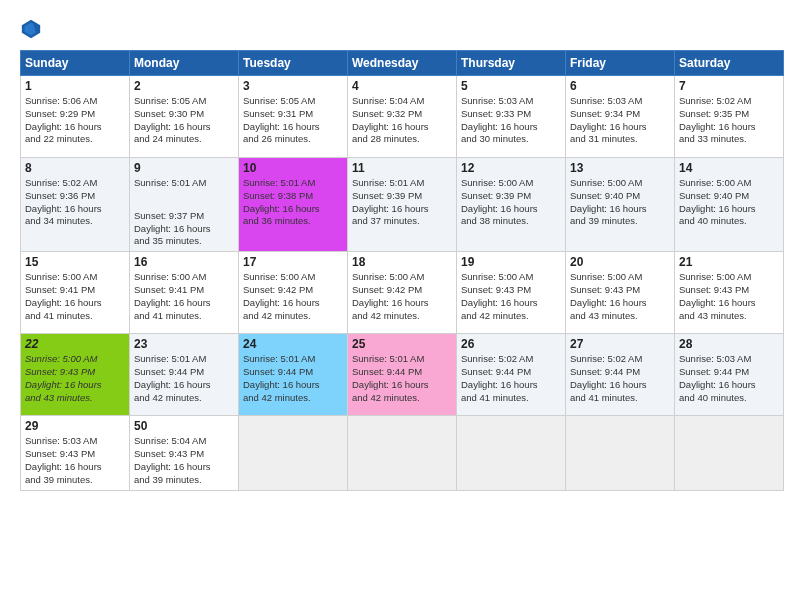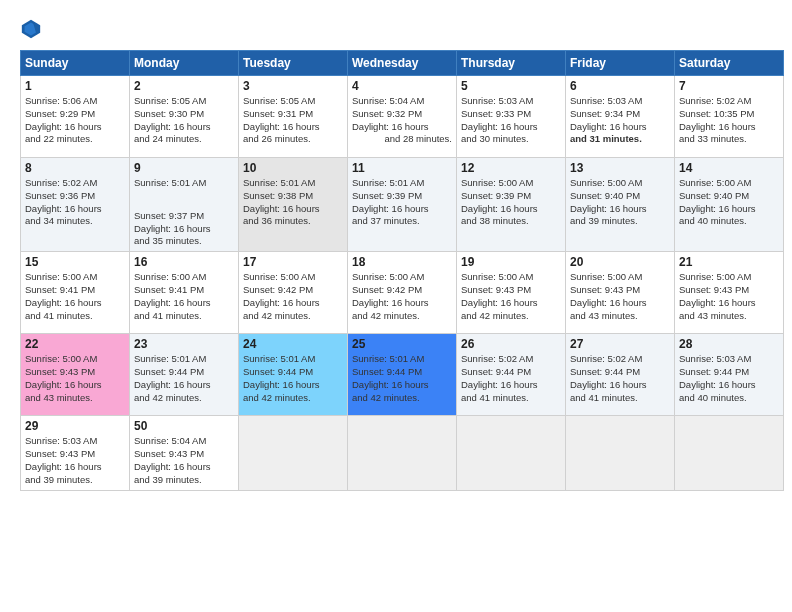--- a/index.html
+++ b/index.html
@@ -150,60 +150,60 @@
             <span style="display: block; line-height: 1.35;">Sunrise: 5:05 AM</span>
             <span style="display: block; line-height: 1.35;">Sunset: 9:31 PM</span>
             <span style="display: block; line-height: 1.35;">Daylight: 16 hours</span>
             <span style="display: block; line-height: 1.35;">and 26 minutes.</span>
           </td>
           <td style="background: rgb(255, 255, 255);">
             <span class="day-num">4</span>
             <span style="display: block; line-height: 1.35;">Sunrise: 5:04 AM</span>
             <span style="display: block; line-height: 1.35;">Sunset: 9:32 PM</span>
             <span style="display: block; line-height: 1.35;">Daylight: 16 hours</span>
-            <span style="display: block; line-height: 1.35; text-align: right;">and 28 minutes.</span>
+            <span style="display: block; line-height: 1.35;">and 28 minutes.</span>
           </td>
           <td style="background: rgb(255, 255, 255);">
             <span class="day-num">5</span>
             <span style="display: block; line-height: 1.35;">Sunrise: 5:03 AM</span>
             <span style="display: block; line-height: 1.35;">Sunset: 9:33 PM</span>
             <span style="display: block; line-height: 1.35;">Daylight: 16 hours</span>
             <span style="display: block; line-height: 1.35;">and 30 minutes.</span>
           </td>
           <td style="background: rgb(255, 255, 255);">
             <span class="day-num">6</span>
             <span style="display: block; line-height: 1.35;">Sunrise: 5:03 AM</span>
             <span style="display: block; line-height: 1.35;">Sunset: 9:34 PM</span>
             <span style="display: block; line-height: 1.35;">Daylight: 16 hours</span>
-            <span style="display: block; line-height: 1.35; font-weight: bold;">and 31 minutes.</span>
+            <span style="display: block; line-height: 1.35;">and 31 minutes.</span>
           </td>
           <td style="background: rgb(255, 255, 255);">
             <span class="day-num">7</span>
             <span style="display: block; line-height: 1.35;">Sunrise: 5:02 AM</span>
-            <span style="display: block; line-height: 1.35;">Sunset: 10:35 PM</span>
+            <span style="display: block; line-height: 1.35;">Sunset: 9:35 PM</span>
             <span style="display: block; line-height: 1.35;">Daylight: 16 hours</span>
             <span style="display: block; line-height: 1.35;">and 33 minutes.</span>
           </td>
         </tr>
         <tr>
           <td style="background: rgb(240, 244, 248);">
             <span class="day-num">8</span>
             <span style="display: block; line-height: 1.35;">Sunrise: 5:02 AM</span>
             <span style="display: block; line-height: 1.35;">Sunset: 9:36 PM</span>
             <span style="display: block; line-height: 1.35;">Daylight: 16 hours</span>
             <span style="display: block; line-height: 1.35;">and 34 minutes.</span>
           </td>
           <td style="background: rgb(240, 244, 248);">
             <span class="day-num">9</span>
             <span style="display: block; line-height: 1.35;">Sunrise: 5:01 AM</span>
             <span style="display: block; line-height: 1.35; margin-top: 20px;">Sunset: 9:37 PM</span>
             <span style="display: block; line-height: 1.35;">Daylight: 16 hours</span>
             <span style="display: block; line-height: 1.35;">and 35 minutes.</span>
           </td>
-          <td style="background: #e5e5e5;">
+          <td style="background: #d946ef;">
             <span class="day-num">10</span>
             <span style="display: block; line-height: 1.35;">Sunrise: 5:01 AM</span>
             <span style="display: block; line-height: 1.35;">Sunset: 9:38 PM</span>
             <span style="display: block; line-height: 1.35;">Daylight: 16 hours</span>
             <span style="display: block; line-height: 1.35;">and 36 minutes.</span>
           </td>
           <td style="background: rgb(240, 244, 248);">
             <span class="day-num">11</span>
             <span style="display: block; line-height: 1.35;">Sunrise: 5:01 AM</span>
             <span style="display: block; line-height: 1.35;">Sunset: 9:39 PM</span>
@@ -277,42 +277,42 @@
           </td>
           <td style="background: rgb(255, 255, 255);">
             <span class="day-num">21</span>
             <span style="display: block; line-height: 1.35;">Sunrise: 5:00 AM</span>
             <span style="display: block; line-height: 1.35;">Sunset: 9:43 PM</span>
             <span style="display: block; line-height: 1.35;">Daylight: 16 hours</span>
             <span style="display: block; line-height: 1.35;">and 43 minutes.</span>
           </td>
         </tr>
         <tr>
-          <td style="background: #f9a8d4;">
+          <td style="background: #84cc16; font-style: italic;">
             <span class="day-num">22</span>
             <span style="display: block; line-height: 1.35;">Sunrise: 5:00 AM</span>
             <span style="display: block; line-height: 1.35;">Sunset: 9:43 PM</span>
             <span style="display: block; line-height: 1.35;">Daylight: 16 hours</span>
             <span style="display: block; line-height: 1.35;">and 43 minutes.</span>
           </td>
           <td style="background: rgb(240, 244, 248);">
             <span class="day-num">23</span>
             <span style="display: block; line-height: 1.35;">Sunrise: 5:01 AM</span>
             <span style="display: block; line-height: 1.35;">Sunset: 9:44 PM</span>
             <span style="display: block; line-height: 1.35;">Daylight: 16 hours</span>
             <span style="display: block; line-height: 1.35;">and 42 minutes.</span>
           </td>
           <td style="background: #7dd3fc;">
             <span class="day-num">24</span>
             <span style="display: block; line-height: 1.35;">Sunrise: 5:01 AM</span>
             <span style="display: block; line-height: 1.35;">Sunset: 9:44 PM</span>
             <span style="display: block; line-height: 1.35;">Daylight: 16 hours</span>
             <span style="display: block; line-height: 1.35;">and 42 minutes.</span>
           </td>
-          <td style="background: #3b82f6; margin-top: 25px;">
+          <td style="background: #f9a8d4; margin-top: 25px;">
             <span class="day-num">25</span>
             <span style="display: block; line-height: 1.35;">Sunrise: 5:01 AM</span>
             <span style="display: block; line-height: 1.35;">Sunset: 9:44 PM</span>
             <span style="display: block; line-height: 1.35;">Daylight: 16 hours</span>
             <span style="display: block; line-height: 1.35;">and 42 minutes.</span>
           </td>
           <td style="background: rgb(240, 244, 248);">
             <span class="day-num">26</span>
             <span style="display: block; line-height: 1.35;">Sunrise: 5:02 AM</span>
             <span style="display: block; line-height: 1.35;">Sunset: 9:44 PM</span>

